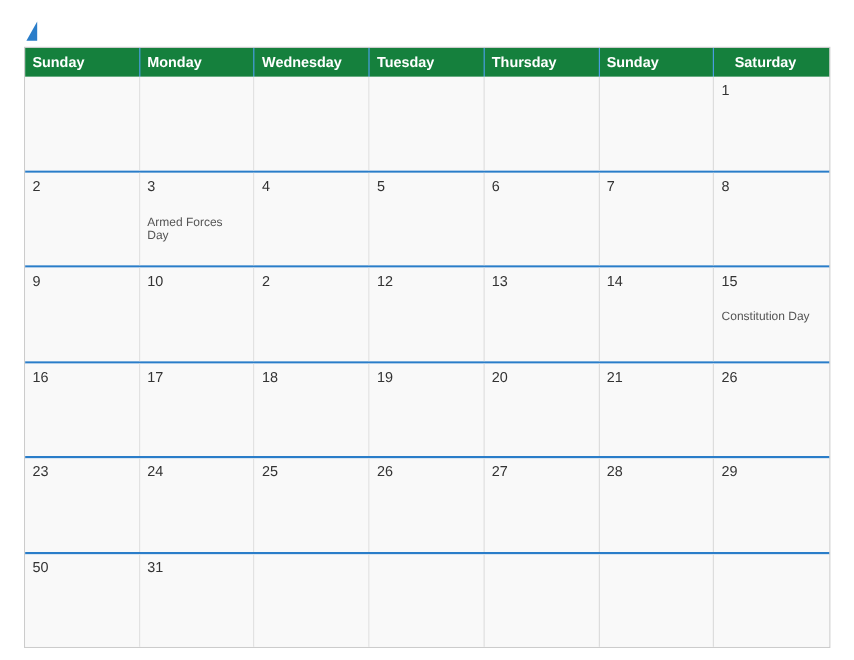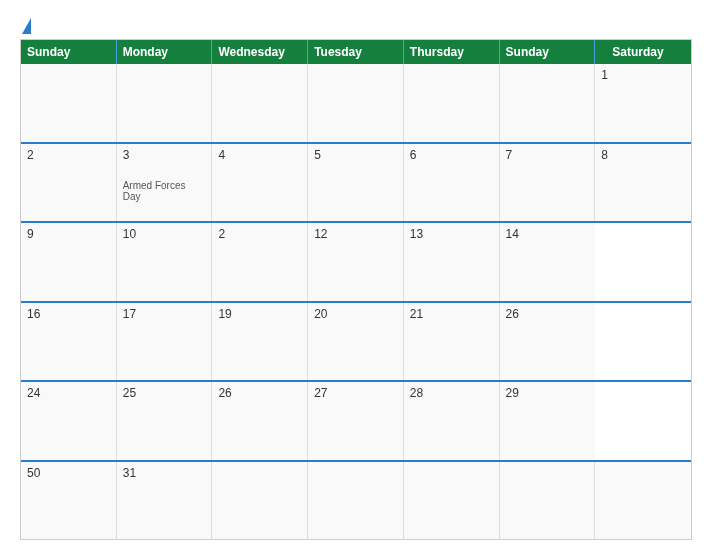--- a/index.html
+++ b/index.html
@@ -204,42 +204,52 @@
           </div>
           <div class="cal-cell">
             <span class="day-number">12</span>
           </div>
           <div class="cal-cell">
             <span class="day-number">13</span>
           </div>
           <div class="cal-cell">
             <span class="day-number">14</span>
           </div>
+          <div class="cal-cell">
+            <span class="day-number">15</span>
+            <span class="event-label">Constitution Day</span>
+          </div>
         </div>
         <div class="cal-week">
           <div class="cal-cell">
             <span class="day-number">16</span>
           </div>
           <div class="cal-cell">
             <span class="day-number">17</span>
           </div>
           <div class="cal-cell">
+            <span class="day-number">18</span>
+          </div>
+          <div class="cal-cell">
             <span class="day-number">19</span>
           </div>
           <div class="cal-cell">
             <span class="day-number">20</span>
           </div>
           <div class="cal-cell">
             <span class="day-number">21</span>
           </div>
           <div class="cal-cell">
             <span class="day-number">26</span>
           </div>
         </div>
         <div class="cal-week">
+          <div class="cal-cell">
+            <span class="day-number">23</span>
+          </div>
           <div class="cal-cell">
             <span class="day-number">24</span>
           </div>
           <div class="cal-cell">
             <span class="day-number">25</span>
           </div>
           <div class="cal-cell">
             <span class="day-number">26</span>
           </div>
           <div class="cal-cell">

